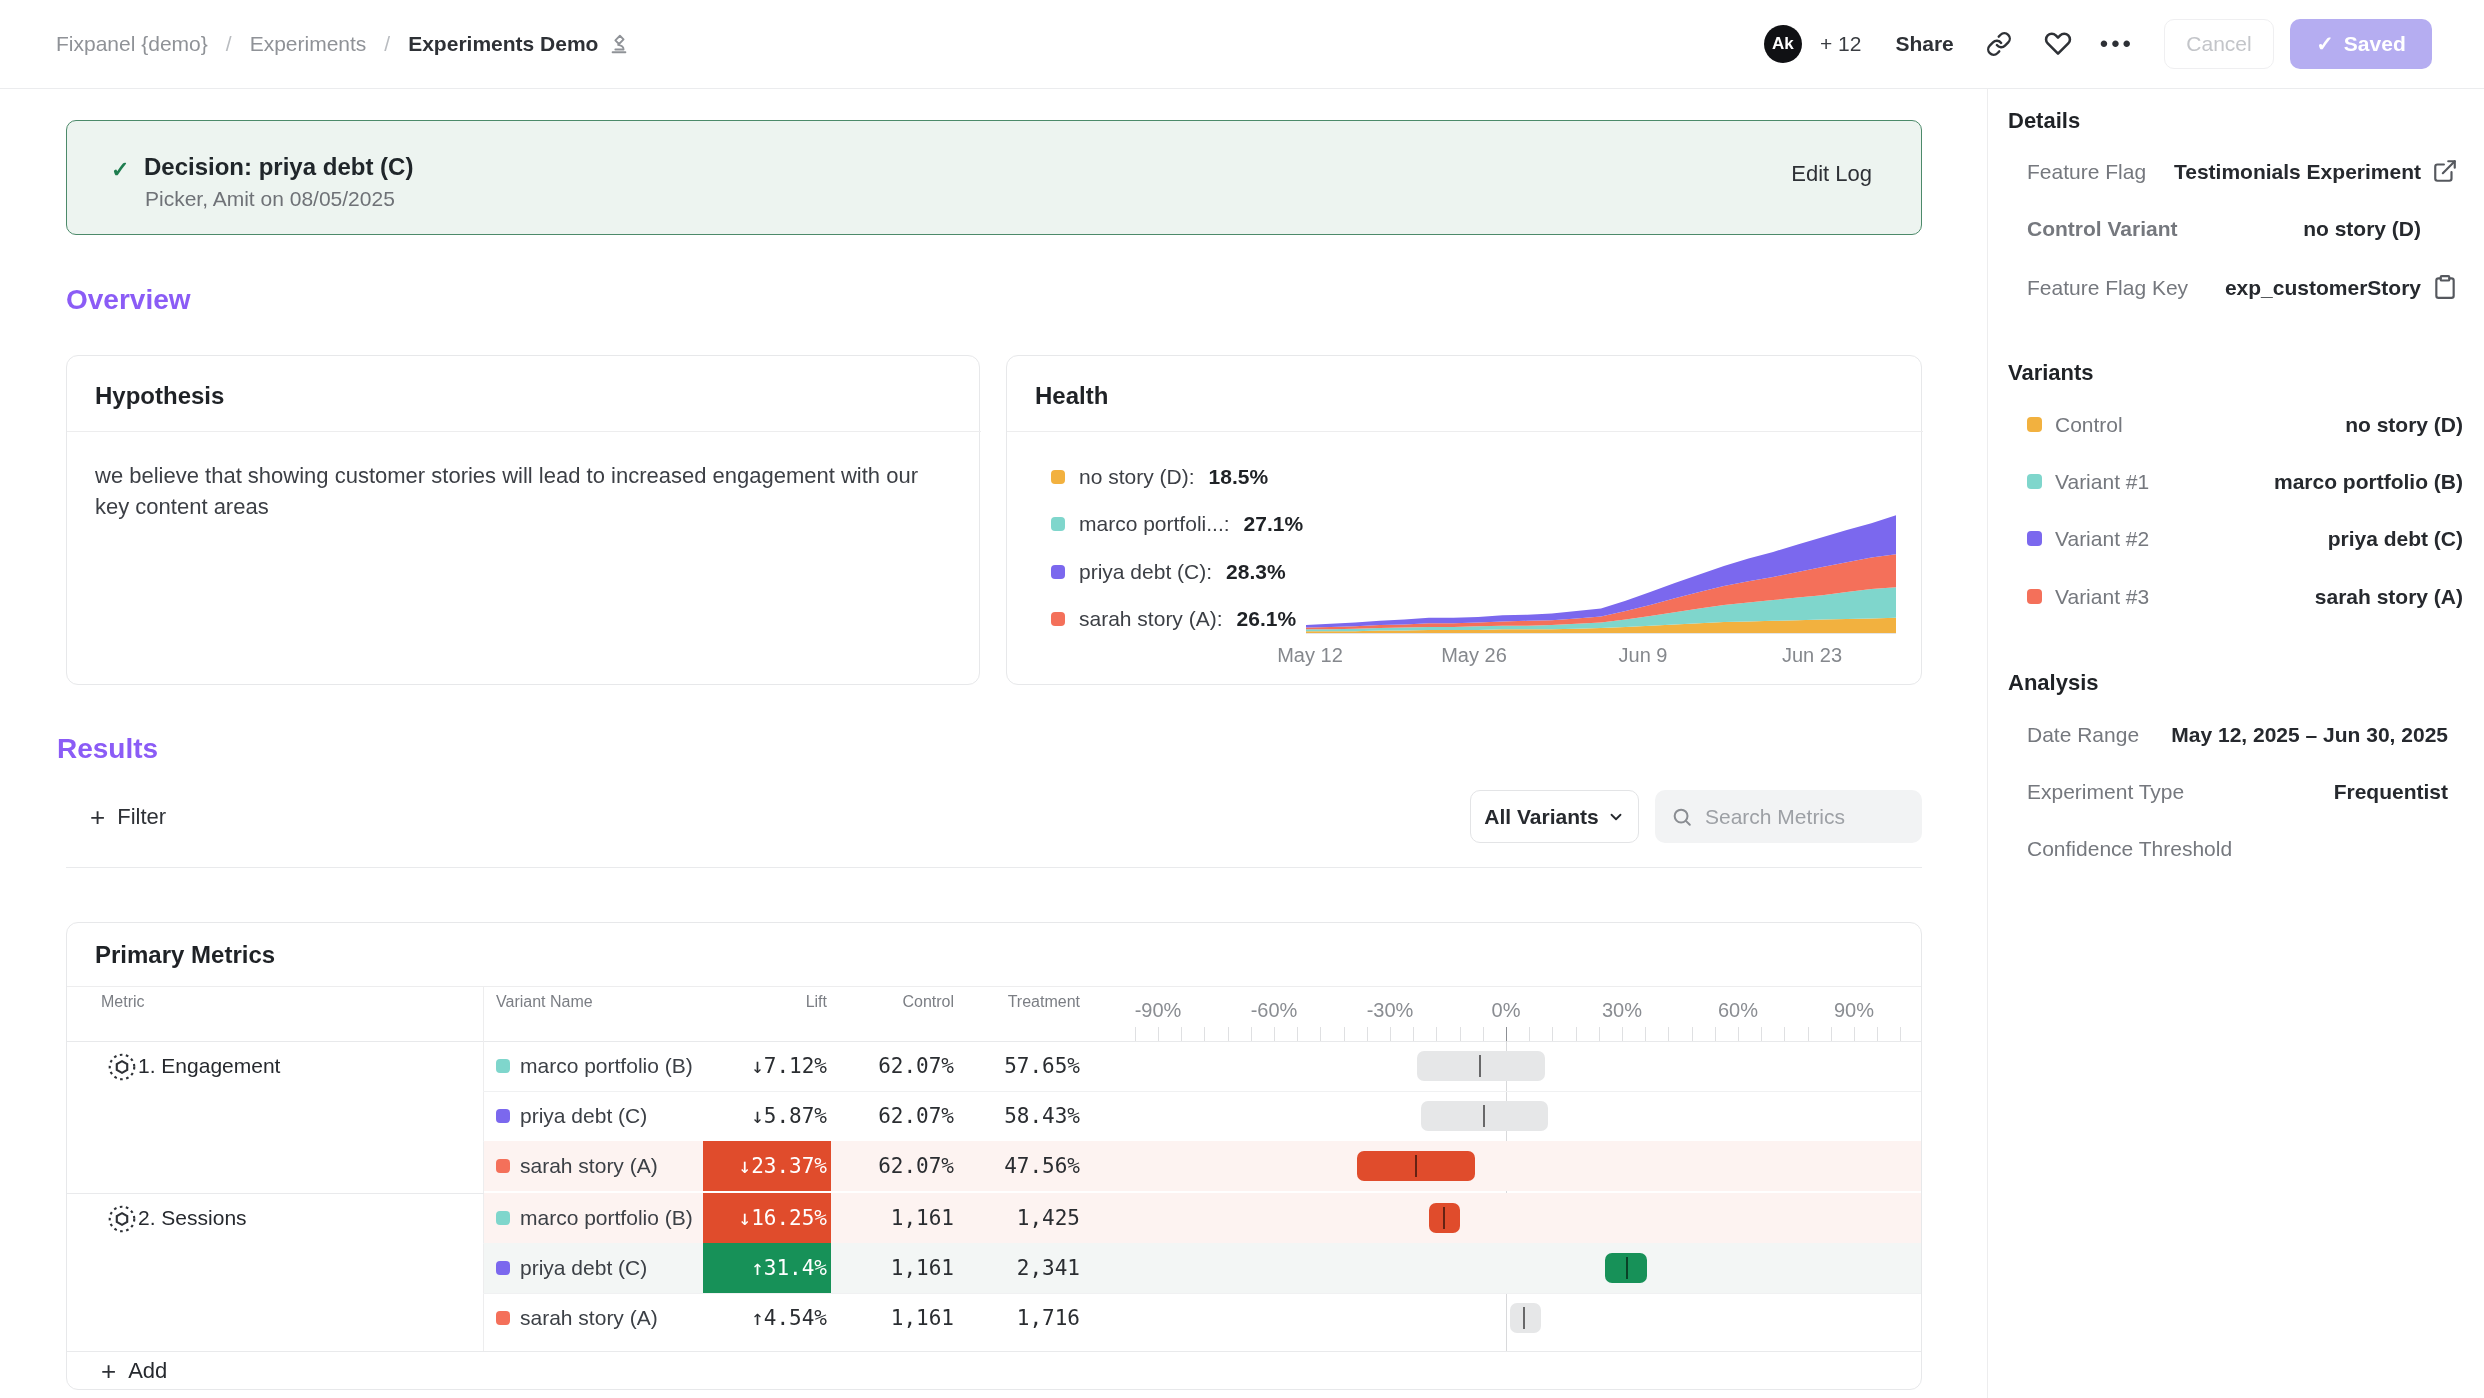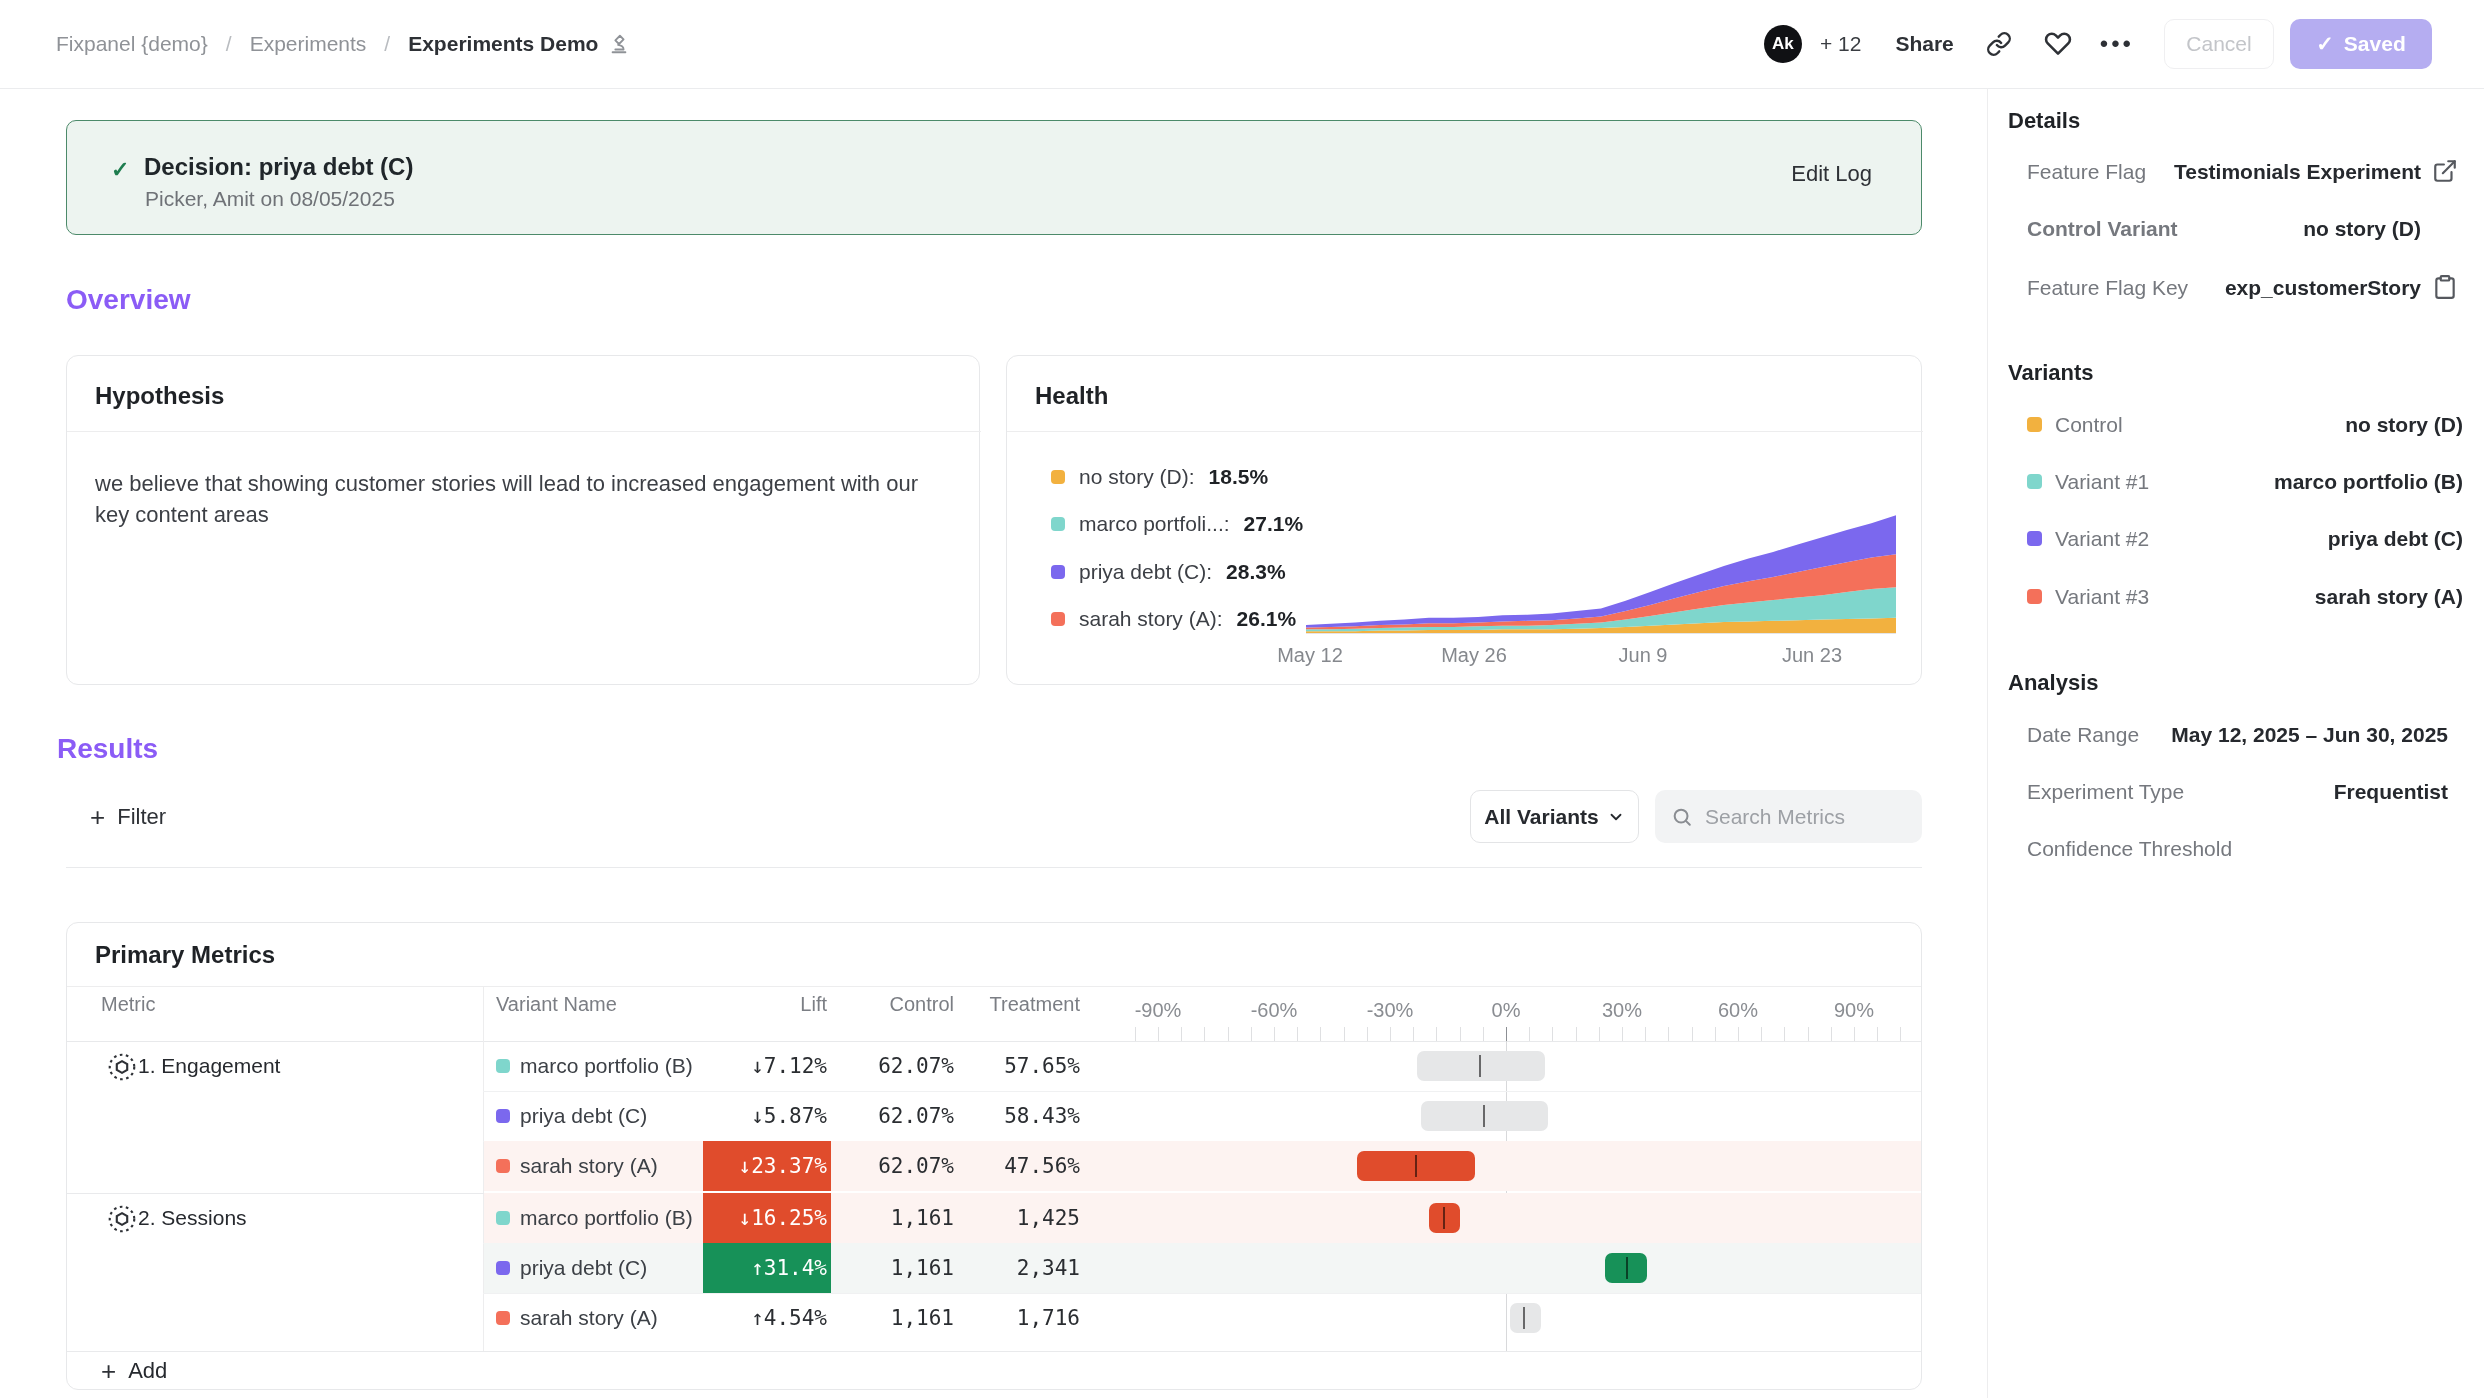--- a/index.html
+++ b/index.html
@@ -53,21 +53,21 @@
   #variants-dd{position:absolute;left:1470px;top:790px;width:169px;height:53px;background:#fff;border:1px solid #e3e4e6;
                border-radius:10px;display:flex;align-items:center;justify-content:center;gap:8px;font-size:21px;
                font-weight:700;color:#26292e;box-sizing:border-box;cursor:pointer;}
   #search-box{position:absolute;left:1655px;top:790px;width:267px;height:53px;background:#f2f3f4;border-radius:10px;
               display:flex;align-items:center;gap:10px;padding:0 16px;box-sizing:border-box;}
   #search-box input{border:none;background:transparent;outline:none;font-size:21px;color:#3c3f45;width:190px;
                     font-family:"Liberation Sans",sans-serif;}
   #search-box input::placeholder{color:#9da0a5;}
   
   #pm-card{left:66px;top:922px;width:1856px;height:468px;overflow:hidden;}
-  .col-h{position:absolute;top:70px;font-size:20px;color:#7b7e84;}
+  .col-h{position:absolute;top:70px;font-size:16px;color:#7b7e84;}
   .ax-label{position:absolute;top:76px;font-size:20px;color:#8a8d92;transform:translateX(-50%);}
   .tick{position:absolute;top:104px;width:1px;height:14px;background:#dfe0e2;}
   .tick0{background:#8c8f94;}
   #zero-line{position:absolute;left:1439px;top:118px;width:1px;height:310px;background:#d8d9db;}
   .row{position:absolute;left:0;width:1856px;height:50px;}
   .row-tint{position:absolute;left:417px;top:0;width:1438px;height:50px;}
   .tint-red{background:#fdf3f1;}
   .tint-neutral{background:#f3f6f5;}
   .chip{position:absolute;left:429px;top:18px;width:14px;height:14px;border-radius:4px;}
   .vname{position:absolute;left:453px;top:0;line-height:50px;font-size:21px;color:#3c4046;}
@@ -139,21 +139,21 @@
     <div id="banner-title">Decision: priya debt (C)</div>
     <div id="banner-sub">Picker, Amit on 08/05/2025</div>
     <div id="banner-action">Edit Log</div>
   </div>
 
   <div class="h2" style="left:66px;top:284px;">Overview</div>
 
   <div class="card" style="left:66px;top:355px;width:914px;height:330px;">
     <div class="card-title" style="top:26px;">Hypothesis</div>
     <div class="hline" style="left:0;top:75px;width:914px;"></div>
-    <div style="position:absolute;left:28px;top:104px;width:850px;font-size:22px;line-height:31px;color:#3c3f45;margin-top:8px;">we believe that showing customer stories will lead to increased engagement with our key content areas</div>
+    <div style="position:absolute;left:28px;top:104px;width:850px;font-size:22px;line-height:31px;color:#3c3f45;">we believe that showing customer stories will lead to increased engagement with our key content areas</div>
   </div>
 
   <div class="card" style="left:1006px;top:355px;width:916px;height:330px;">
     <div class="card-title" style="top:26px;">Health</div>
     <div class="hline" style="left:0;top:75px;width:916px;"></div>
 
     <div class="legend-item" style="top:109px;">
       <span class="legend-sw" style="background: rgb(242, 177, 63);"></span>
       <span>no story (D):</span>
       <span class="legend-val">18.5%</span>

